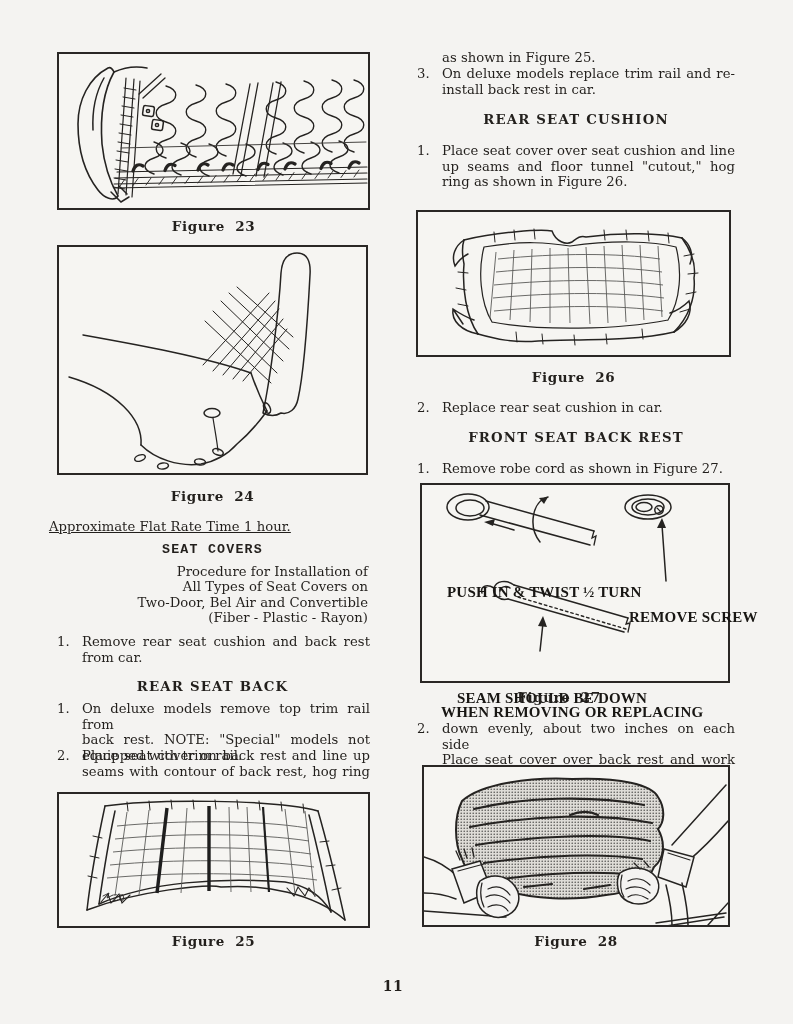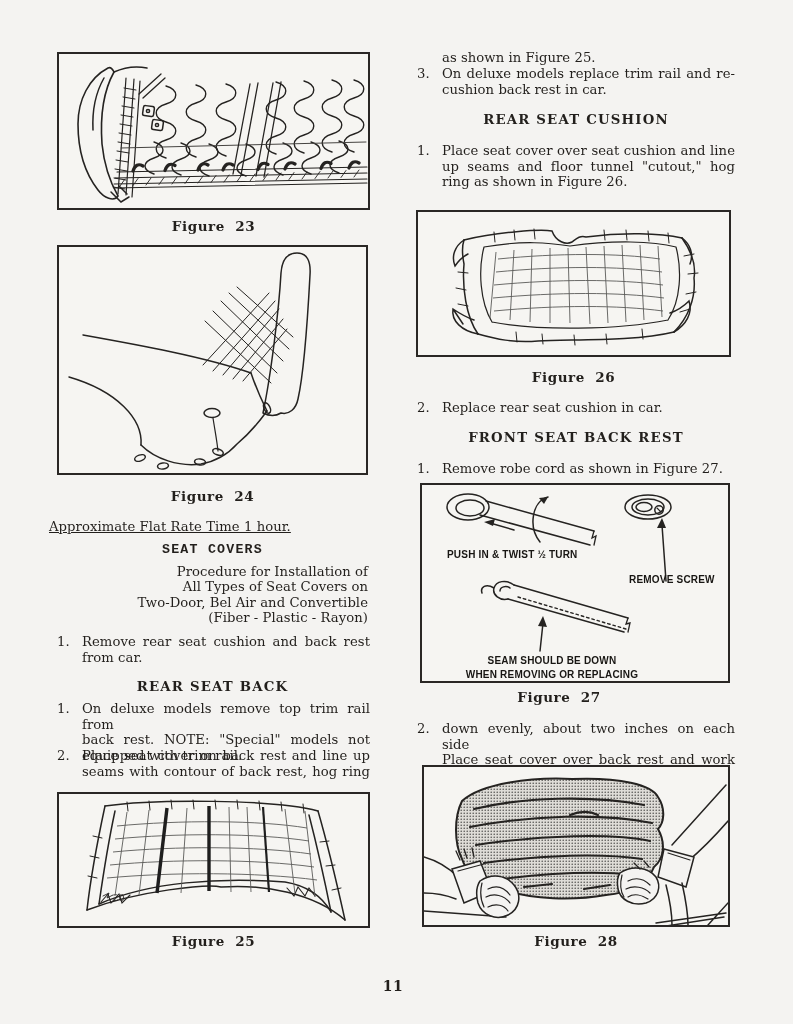--- a/index.html
+++ b/index.html
@@ -10,22 +10,22 @@
   .bt { font-size:13.2px; line-height:15.5px; letter-spacing:0.05px; }
   .jl { text-align:justify; text-align-last:justify; }
   .center { text-align:right; }
   .heading { font-weight:700; font-size:13.3px; letter-spacing:1.2px; text-align:center; line-height:15px; }
   .caption { font-weight:700; font-size:13.5px; letter-spacing:0.6px; word-spacing:5px; text-align:center; }
   .li { display:flex; }
   .li .num { flex:0 0 25px; }
   .li .txt { flex:1 1 auto; }
   .figbox { position:absolute; border:2px solid #2a2725; background:#f6f5f2; }
   .figbox svg { display:block; width:100%; height:100%; }
-  .fig-label { position:absolute; font-family:Liberation Sans, sans-serif; font-weight:700;
-               font-size:10px; letter-spacing:0.2px; line-height:13.5px; white-space:nowrap; color:#181613; }
+  .fig-label { position:absolute; font-family:Liberation Serif, serif; font-weight:700;
+               font-size:15px; letter-spacing:0.2px; line-height:13.5px; white-space:nowrap; color:#181613;margin-top:38px; }
   .pagenum { font-size:14px; font-weight:700; letter-spacing:0.5px; text-align:center; }
   .ln { stroke:#252321; fill:none; stroke-width:1.5; stroke-linecap:round; }
   .thin { stroke:#5a5a58; fill:none; stroke-width:0.9; }
 </style>
 </head>
 <body>
 
 <div class="page">
 
   <div class="figbox" style="left:57px; top:52px; width:313px; height:158px;">
@@ -163,21 +163,21 @@
     </svg>
   </div>
   <div class="abs caption" style="left:57px; top:933px; width:313px;">Figure 25</div>
 
   <div class="abs bt" style="left:442px; top:50px; width:293px;">as shown in Figure 25.</div>
 
   <div class="abs bt li" style="left:417px; top:66px; width:318px;">
     <div class="num">3.</div>
     <div class="txt">
       <div class="jl">On deluxe models replace trim rail and re-</div>
-      <div>cushion back rest in car.</div>
+      <div>install back rest in car.</div>
     </div>
   </div>
 
   <div class="abs heading" style="left:417px; top:112px; width:318px;">REAR SEAT CUSHION</div>
 
   <div class="abs bt li" style="left:417px; top:143px; width:318px;">
     <div class="num">1.</div>
     <div class="txt">
       <div class="jl">Place seat cover over seat cushion and line</div>
       <div class="jl">up seams and floor tunnel "cutout," hog</div>

